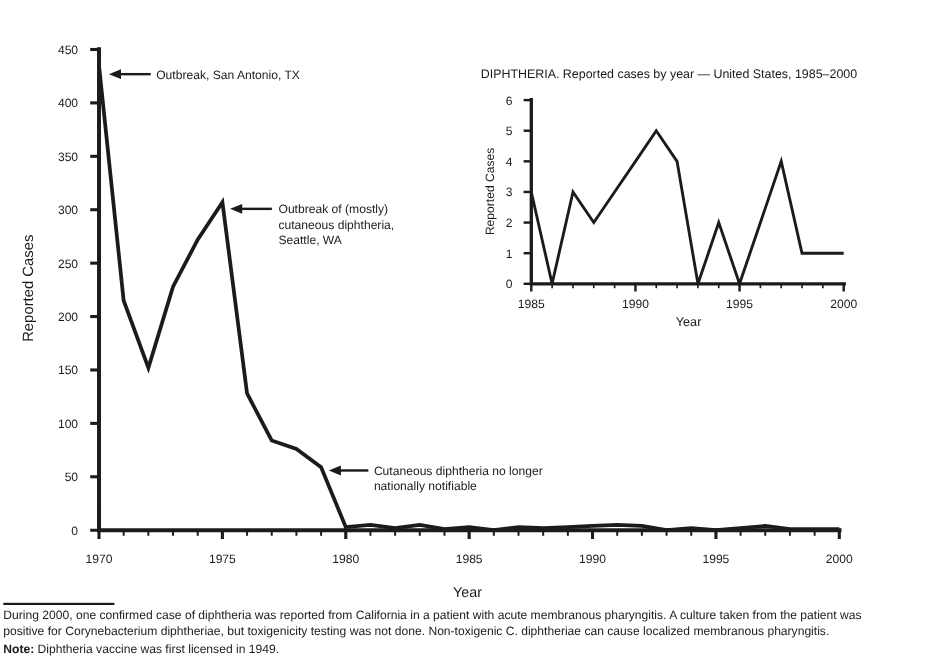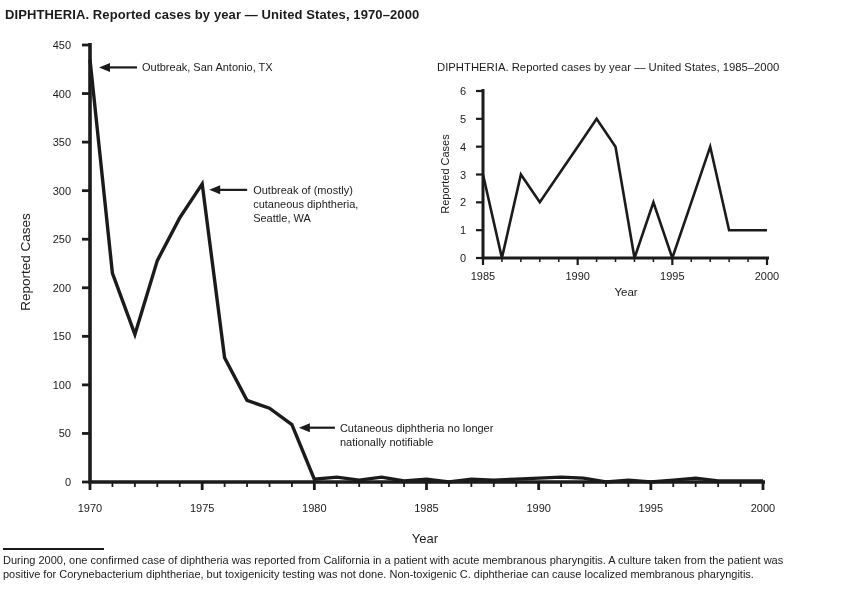--- a/index.html
+++ b/index.html
@@ -17,21 +17,20 @@
   .footnote-text{margin:0;font-size:11px;line-height:13.5px;color:#1b1b1b;}
   .footnote-text .it{}
   .note-line{margin:4px 0 0 0;font-size:11px;line-height:13.5px;color:#1b1b1b;}
   .note-line b{font-weight:bold;}
   svg text{fill:#1b1b1b;}
 </style>
 </head>
 <body>
 
 <div class="page">
-  <h1 class="page-title">DIPHTHERIA. Reported cases by year — United States, 1970–2000</h1>
 
   <svg id="charts" width="856" height="548" viewBox="0 0 856 548">
       <g>
         <path d="M 90 43 L 90 482 L 765 482" fill="none" stroke="#1b1b1b" stroke-width="3.6"></path>
         <line x1="82" y1="482" x2="90" y2="482" stroke="#1b1b1b" stroke-width="2.8"></line>
         <text x="71" y="486" text-anchor="end" font-size="11">0</text>
         <line x1="82" y1="433.44444444444446" x2="90" y2="433.44444444444446" stroke="#1b1b1b" stroke-width="2.8"></line>
         <text x="71" y="437.44444444444446" text-anchor="end" font-size="11">50</text>
         <line x1="82" y1="384.8888888888889" x2="90" y2="384.8888888888889" stroke="#1b1b1b" stroke-width="2.8"></line>
         <text x="71" y="388.8888888888889" text-anchor="end" font-size="11">100</text>
@@ -148,14 +147,15 @@
         <text x="767" y="280" text-anchor="middle" font-size="11">2000</text>
         <text x="449" y="174" text-anchor="middle" font-size="11" transform="rotate(-90 449 174)">Reported Cases</text>
         <text x="626" y="296" text-anchor="middle" font-size="11.5">Year</text>
         <polyline points="483.0,174.5 501.9,258.0 520.9,174.5 539.8,202.3 558.7,174.5 577.7,146.7 596.6,118.8 615.5,146.7 634.5,258.0 653.4,202.3 672.3,258.0 691.3,202.3 710.2,146.7 729.1,230.2 748.1,230.2 767.0,230.2" fill="none" stroke="#1b1b1b" stroke-width="2.6" stroke-linejoin="miter" stroke-linecap="butt"></polyline>
       </g>
     </svg>
 
   <div class="footer">
     <div class="footnote-rule"></div>
     <p class="footnote-text" id="footnote-text"><span>During 2000, one confirmed case of diphtheria was reported from California in a patient with acute membranous pharyngitis. A culture taken from the patient was</span><br><span>positive for </span><span class="it">Corynebacterium diphtheriae,</span><span> but toxigenicity testing was not done. Non-toxigenic </span><span class="it">C. diphtheriae</span><span> can cause localized membranous pharyngitis.</span></p>
+    <p class="note-line"><b>Note:</b><span> Diphtheria vaccine was first licensed in 1949.</span></p>
   </div>
 </div>
 
 </body></html>

